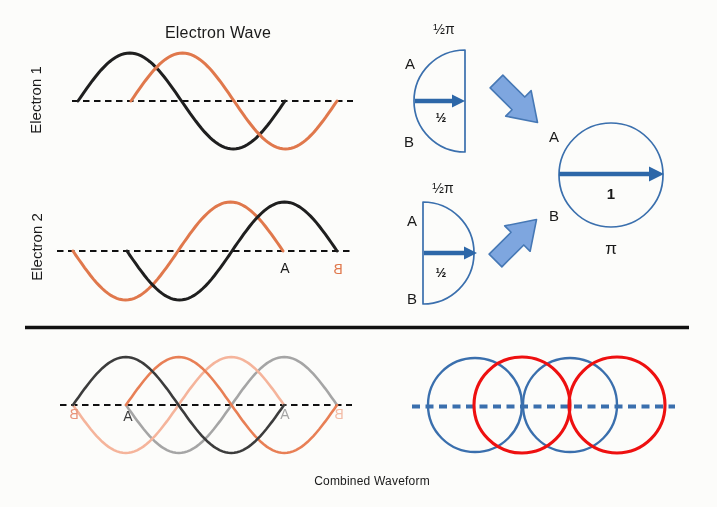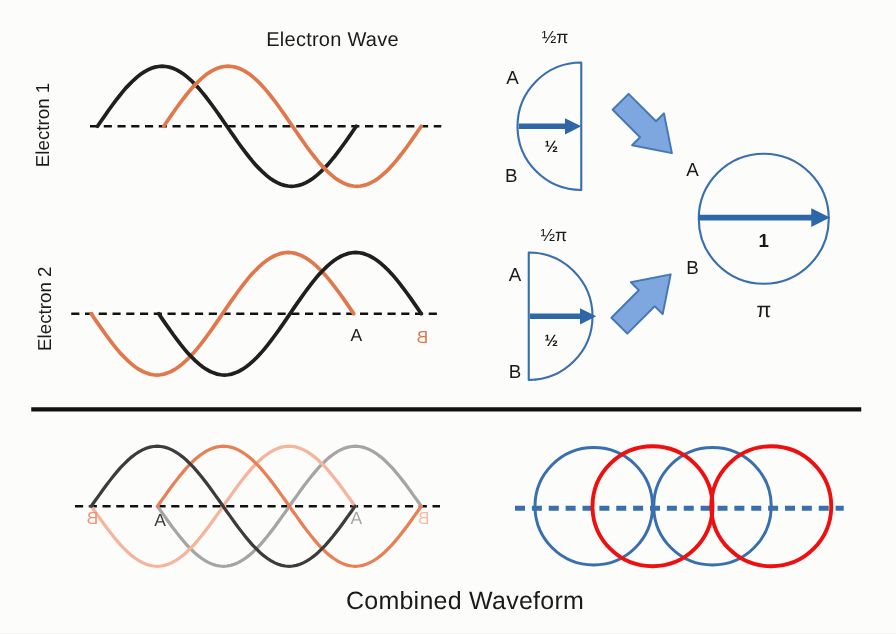--- a/index.html
+++ b/index.html
@@ -7,22 +7,22 @@
     position:relative;width:717px;height:507px;background:#FCFCFA;
     font-family:"Liberation Sans",sans-serif;overflow:hidden;
   }
   .stage svg{position:absolute;left:0;top:0;}
   .lbl{
     position:absolute;transform:translate(-50%,-50%);
     color:#1a1a1a;font-size:14px;line-height:1;white-space:nowrap;
   }
   .rot{transform:translate(-50%,-50%) rotate(-90deg);}
   .mir{transform:translate(-50%,-50%) scaleX(-1);}
-  .t-title{font-size:16px;font-weight:500;letter-spacing:.2px;margin-left:48px;}
-  .t-caption{font-size:20px;font-weight:500;letter-spacing:.2px;}
+  .t-title{font-size:16px;font-weight:500;letter-spacing:.2px;}
+  .t-caption{font-size:12px;font-weight:500;letter-spacing:.2px;}
   .t-axis{font-size:15px;}
   .t-halfpi{font-size:14px;font-weight:400;}
   .t-half{font-size:13px;font-weight:700;}
   .t-one{font-size:15px;font-weight:700;}
   .t-pi{font-size:17px;}
   .c-orange{color:#E0784C;}
   .c-salmon{color:#E8937A;}
   .c-pink{color:#F3BCA6;}
   .c-gray{color:#A5A5A5;}
   .c-darkgray{color:#3C3C3C;}

